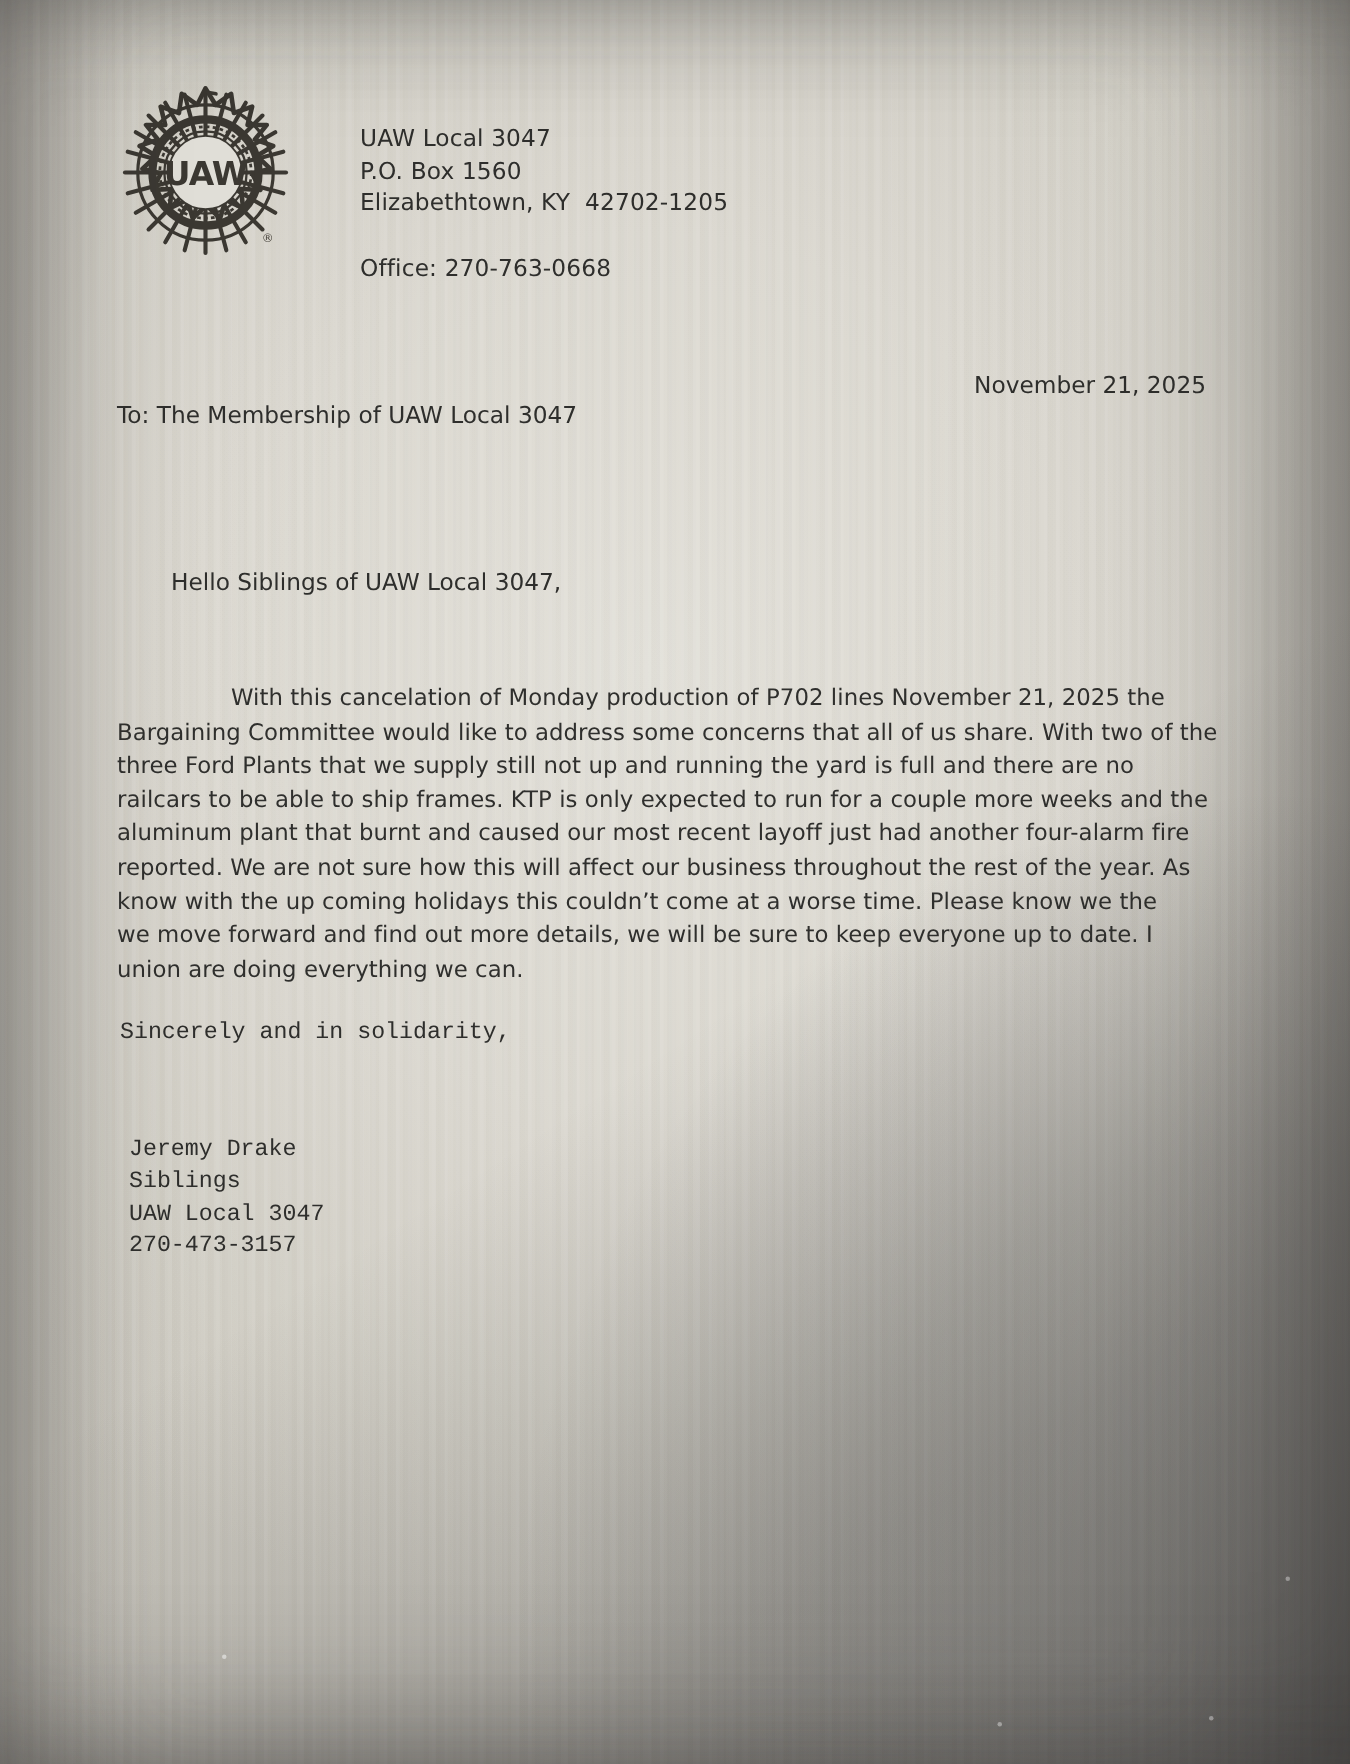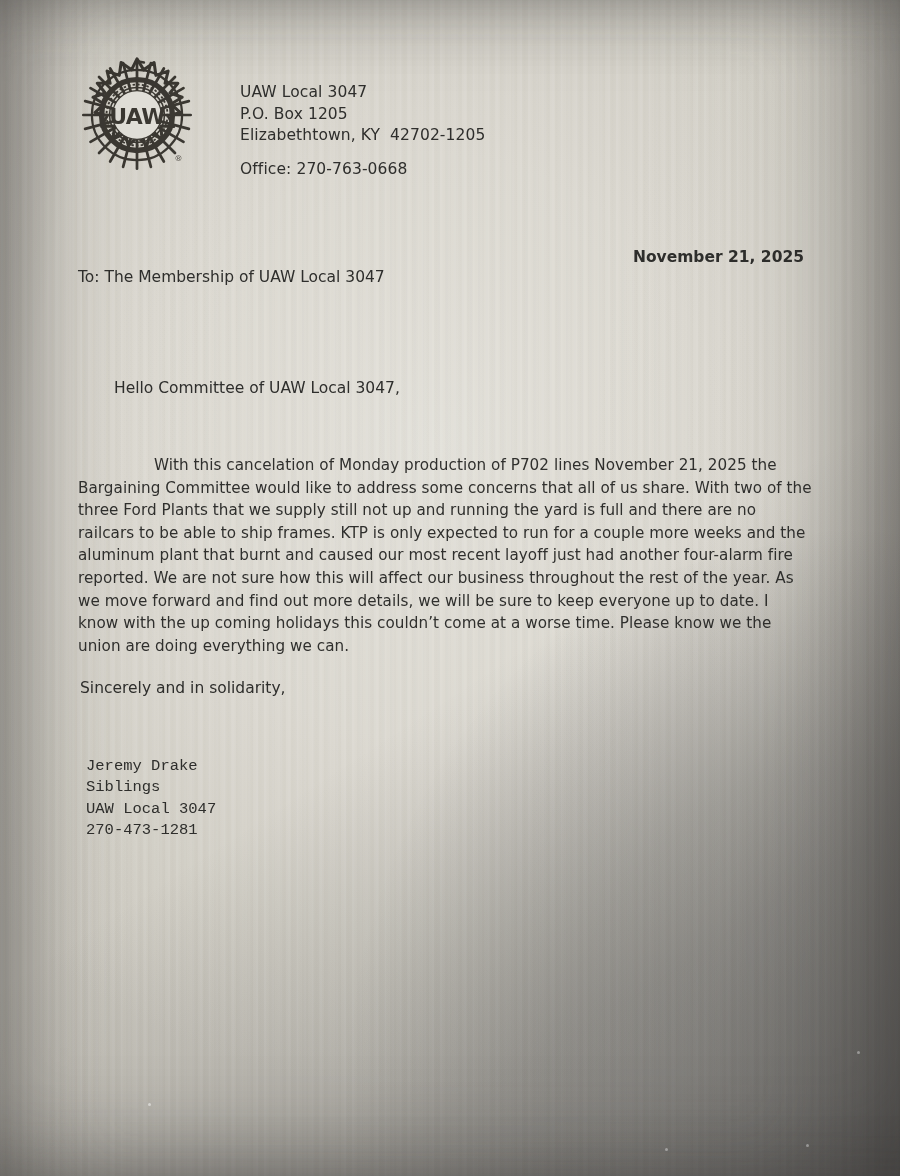--- a/index.html
+++ b/index.html
@@ -131,36 +131,35 @@
     padding-top: 30px;
   }
   .addr-line {
     font-size: 15.5px;
     line-height: 21.5px;
     letter-spacing: 0.1px;
     color: #2e2e2c;
     white-space: pre;
   }
   .office-line {
-    margin-top: 12px;
+    margin-top: 22px;
     font-size: 15.5px;
     line-height: 21.5px;
     letter-spacing: 0.1px;
     color: #2e2e2c;
     white-space: pre;
   }
 
   .date-line {
     position: absolute;
     right: 96px;
     top: 248px;
     font-size: 15.5px;
     color: #2e2e2c;
     white-space: pre;
-    font-weight: bold;
   }
 
   .to-line {
     position: absolute;
     left: 78px;
     top: 268px;
     font-size: 15.5px;
     color: #2e2e2c;
     white-space: pre;
   }
@@ -189,20 +188,21 @@
   }
   .body-line.indented { text-indent: 76px; }
 
   .closing {
     position: absolute;
     left: 80px;
     top: 679px;
     font-size: 15.5px;
     color: #2e2e2c;
     white-space: pre;
+    font-family: Liberation Mono, monospace;
   }
 
   .signature-block {
     position: absolute;
     left: 86px;
     top: 756px;
   }
   .sig-line {
     font-size: 15.5px;
     line-height: 21.4px;
@@ -293,51 +293,51 @@
             <circle cx="100" cy="100" r="45" fill="none" stroke-width="2.5"></circle>
           </g>
           <circle cx="100" cy="100" r="40" fill="#e0ded7" stroke="#3b3832" stroke-width="2"></circle>
           <text x="100" y="114" text-anchor="middle" font-family="DejaVu Sans, sans-serif" font-size="36" font-weight="bold" letter-spacing="-1" fill="#3b3832">UAW</text>
           <text x="168" y="176" text-anchor="middle" font-family="DejaVu Sans, sans-serif" font-size="13" fill="#4a463f">®</text>
         </svg>
       </div>
 
       <div class="addr-block">
         <div class="addr-line">UAW Local 3047</div>
-        <div class="addr-line">P.O. Box 1205</div>
+        <div class="addr-line">P.O. Box 1560</div>
         <div class="addr-line">Elizabethtown, KY  42702-1205</div>
         <div class="office-line">Office: 270-763-0668</div>
       </div>
     </div>
 
     <div class="date-line">November 21, 2025</div>
 
     <div class="to-line">To: The Membership of UAW Local 3047</div>
 
-    <div class="greeting">Hello Committee of UAW Local 3047,</div>
+    <div class="greeting">Hello Siblings of UAW Local 3047,</div>
 
     <div class="body-block">
       <div class="body-line indented">With this cancelation of Monday production of P702 lines November 21, 2025 the</div>
       <div class="body-line">Bargaining Committee would like to address some concerns that all of us share. With two of the</div>
       <div class="body-line">three Ford Plants that we supply still not up and running the yard is full and there are no</div>
       <div class="body-line">railcars to be able to ship frames. KTP is only expected to run for a couple more weeks and the</div>
       <div class="body-line">aluminum plant that burnt and caused our most recent layoff just had another four-alarm fire</div>
       <div class="body-line">reported. We are not sure how this will affect our business throughout the rest of the year. As</div>
+      <div class="body-line">know with the up coming holidays this couldn’t come at a worse time. Please know we the</div>
       <div class="body-line">we move forward and find out more details, we will be sure to keep everyone up to date. I</div>
-      <div class="body-line">know with the up coming holidays this couldn’t come at a worse time. Please know we the</div>
       <div class="body-line">union are doing everything we can.</div>
     </div>
 
     <div class="closing">Sincerely and in solidarity,</div>
 
     <div class="signature-block">
       <div class="sig-line">Jeremy Drake</div>
       <div class="sig-line">Siblings</div>
       <div class="sig-line">UAW Local 3047</div>
-      <div class="sig-line">270-473-1281</div>
+      <div class="sig-line">270-473-3157</div>
     </div>
 
   </div>
 
   <div class="speck" style="left:857px; top:1051px;"></div>
   <div class="speck" style="left:806px; top:1144px;"></div>
   <div class="speck" style="left:665px; top:1148px;"></div>
   <div class="speck" style="left:148px; top:1103px;"></div>
 
   <div id="vignette"></div>

